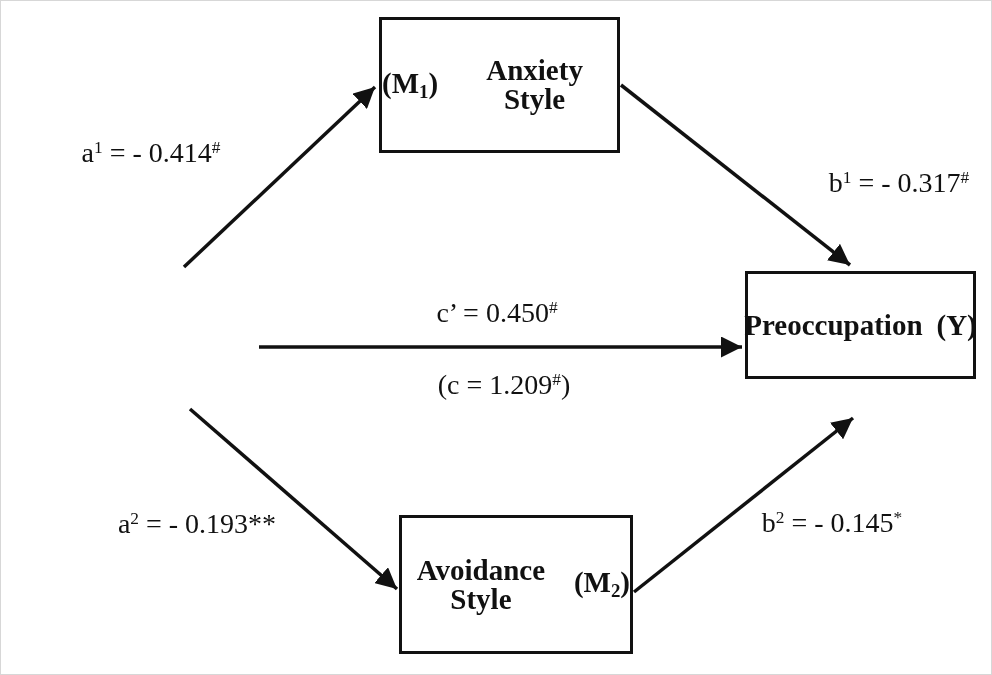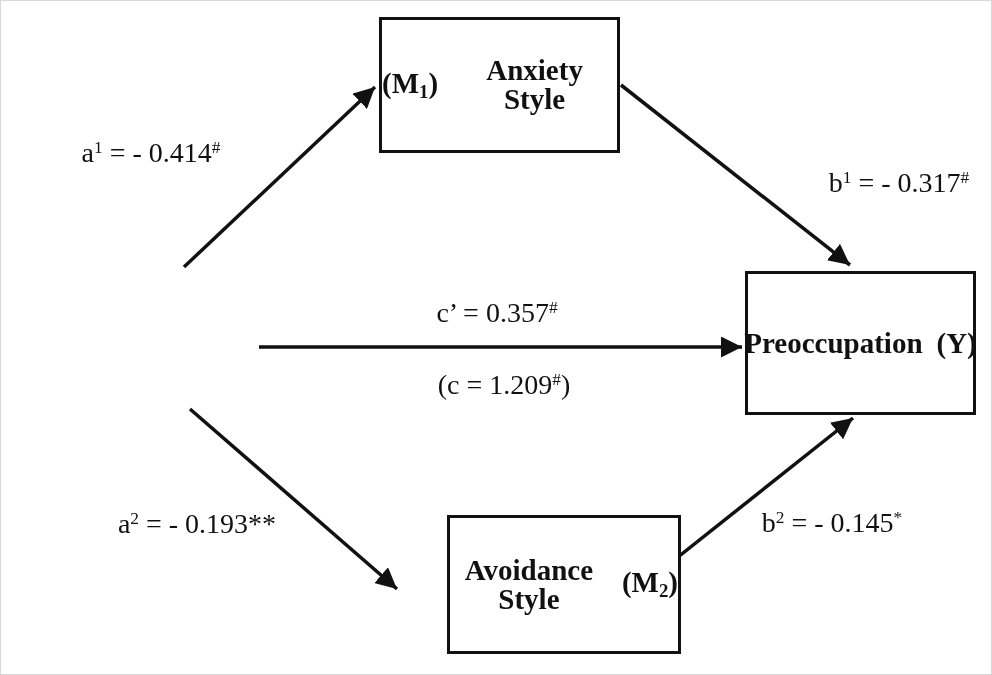--- a/index.html
+++ b/index.html
@@ -38,22 +38,22 @@
     font-weight: bold;
     font-size: 29px;
     line-height: 1;
   }
   .node .sub {
     font-size: 0.65em;
     vertical-align: -0.25em;
   }
   .node-m1 { left: 378px; top: 16px;  width: 241px; height: 136px; }
   .node-x  { left: 22px;  top: 267px; width: 235px; height: 140px; }
-  .node-y  { left: 744px; top: 270px; width: 231px; height: 144px; }
-  .node-m2 { left: 398px; top: 514px; width: 234px; height: 139px; margin-left: 48px; }
+  .node-y  { left: 744px; top: 270px; width: 231px; height: 108px; }
+  .node-m2 { left: 398px; top: 514px; width: 234px; height: 139px; }
   .path-label {
     position: absolute;
     transform: translate(-50%, -50%);
     font-size: 28px;
     line-height: 1;
     white-space: nowrap;
   }
   .path-label .sup {
     font-size: 0.62em;
     vertical-align: 0.55em;
@@ -96,21 +96,21 @@
 
   <div class="node node-m2">
     <div>Avoidance Style</div>
     <div><span>(M</span><span class="sub">2</span><span>)</span></div>
   </div>
 
   <div class="path-label lbl-a1"><span>a</span><span class="sup">1</span><span> = - 0.414</span><span class="sup">#</span></div>
 
   <div class="path-label lbl-b1"><span>b</span><span class="sup">1</span><span> = - 0.317</span><span class="sup">#</span></div>
 
-  <div class="path-label lbl-cp"><span>c’</span><span> = 0.357</span><span class="sup">#</span></div>
+  <div class="path-label lbl-cp"><span>c’</span><span> = 0.450</span><span class="sup">#</span></div>
 
   <div class="path-label lbl-ct"><span>(c = 1.209</span><span class="sup">#</span><span>)</span></div>
 
   <div class="path-label lbl-a2"><span>a</span><span class="sup">2</span><span> = - 0.193**</span></div>
 
   <div class="path-label lbl-b2"><span>b</span><span class="sup">2</span><span> = - 0.145</span><span class="sup">*</span></div>
 
 </div>
 
 </body></html>

